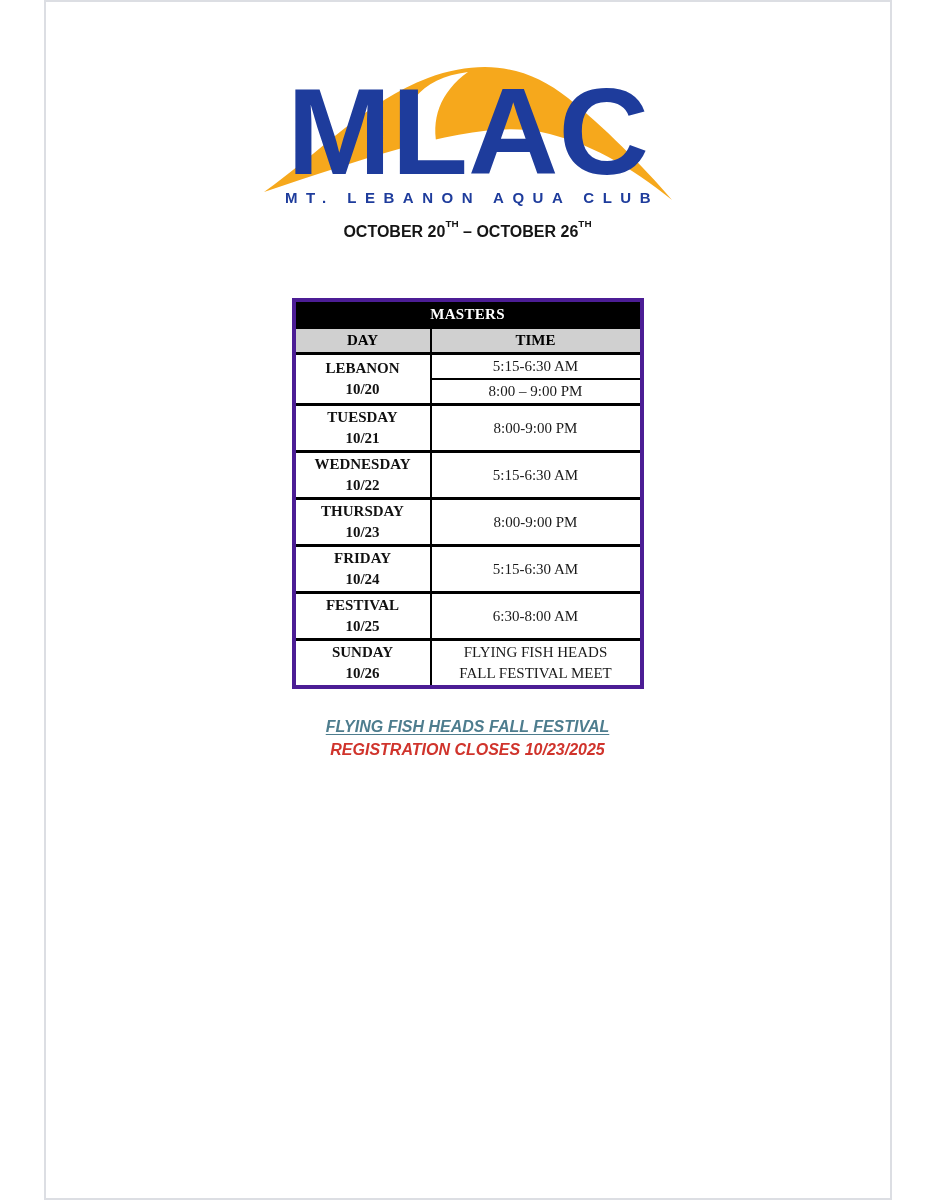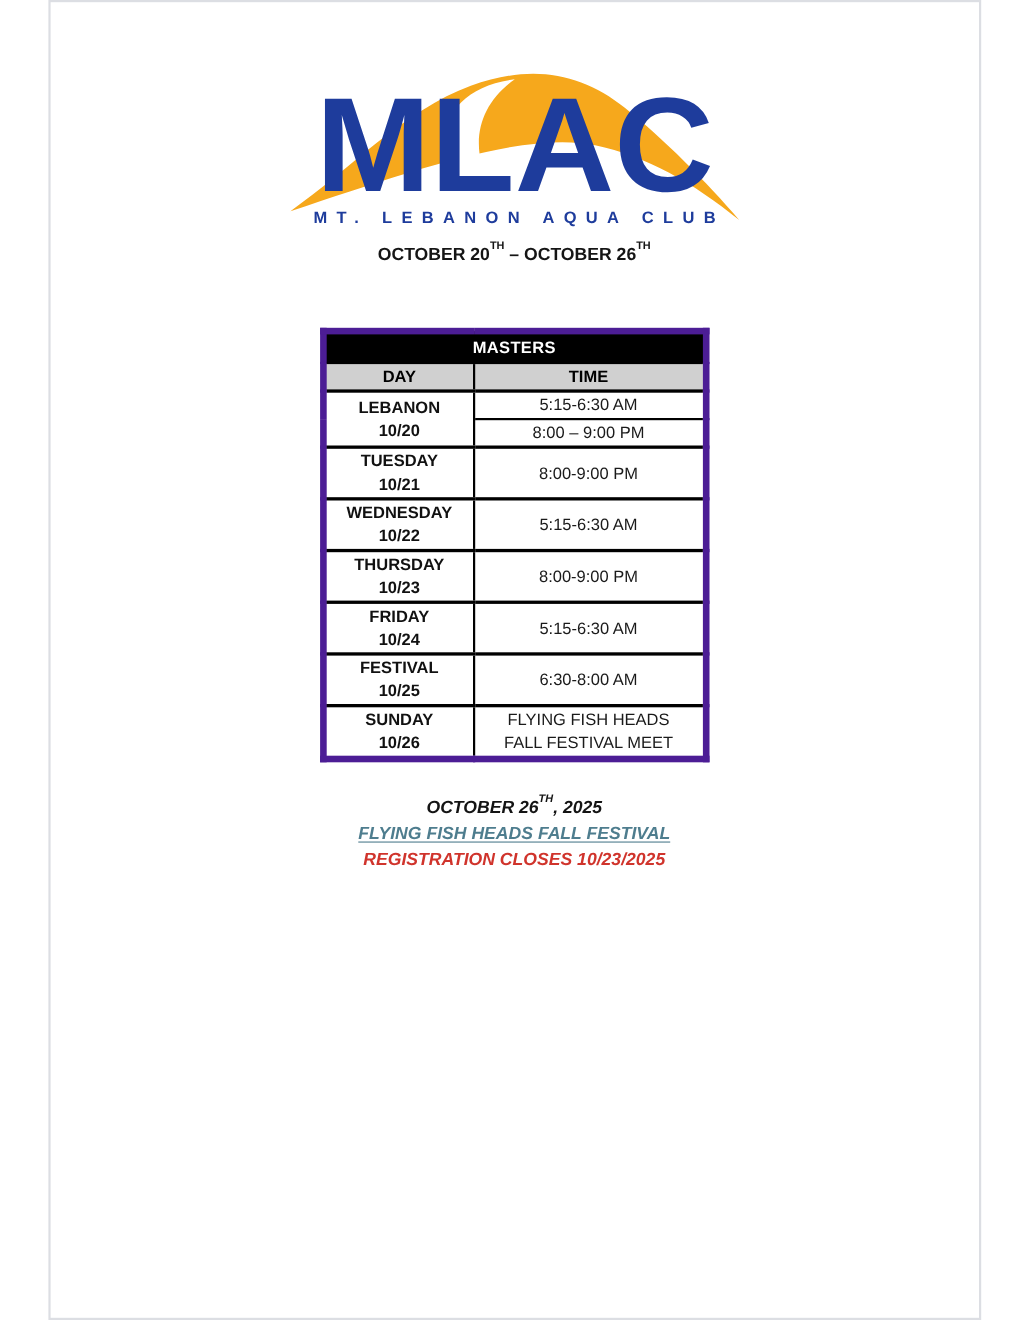--- a/index.html
+++ b/index.html
@@ -57,23 +57,24 @@
   sup.th {
     font-size: 62%;
     position: relative;
     top: -0.45em;
     font-weight: bold;
   }
   
   .table-wrap { margin-top: 55px; }
   table.schedule {
     border-collapse: collapse;
-    border: 6px solid #4c1d95;
+    border: 4px solid #4c1d95;
     table-layout: fixed;
     width: 348px;
+    font-family: Liberation Serif, serif;
   }
   table.schedule th, table.schedule td {
     border: 2px solid #000000;
     text-align: center;
     vertical-align: middle;
     padding: 1px 4px;
     font-size: 15px;
     line-height: 21px;
   }
   th.masters-header {
@@ -225,18 +226,17 @@
             <td class="time-cell">
               <div>FLYING FISH HEADS</div>
               <div>FALL FESTIVAL MEET</div>
             </td>
           </tr>
         </tbody>
     </table>
   </div>
 
   <div class="footer-block">
-    <div class="footer-date"><span>OCTOBER 26</span><sup class="th">TH</sup><span>, 2025</span></div>
     <div class="event-line" style="color: rgb(78, 125, 142);">FLYING FISH HEADS FALL FESTIVAL</div>
     <div class="registration-line" style="color: rgb(208, 52, 44);">REGISTRATION CLOSES 10/23/2025</div>
   </div>
 
 </div>
 
 </body></html>

